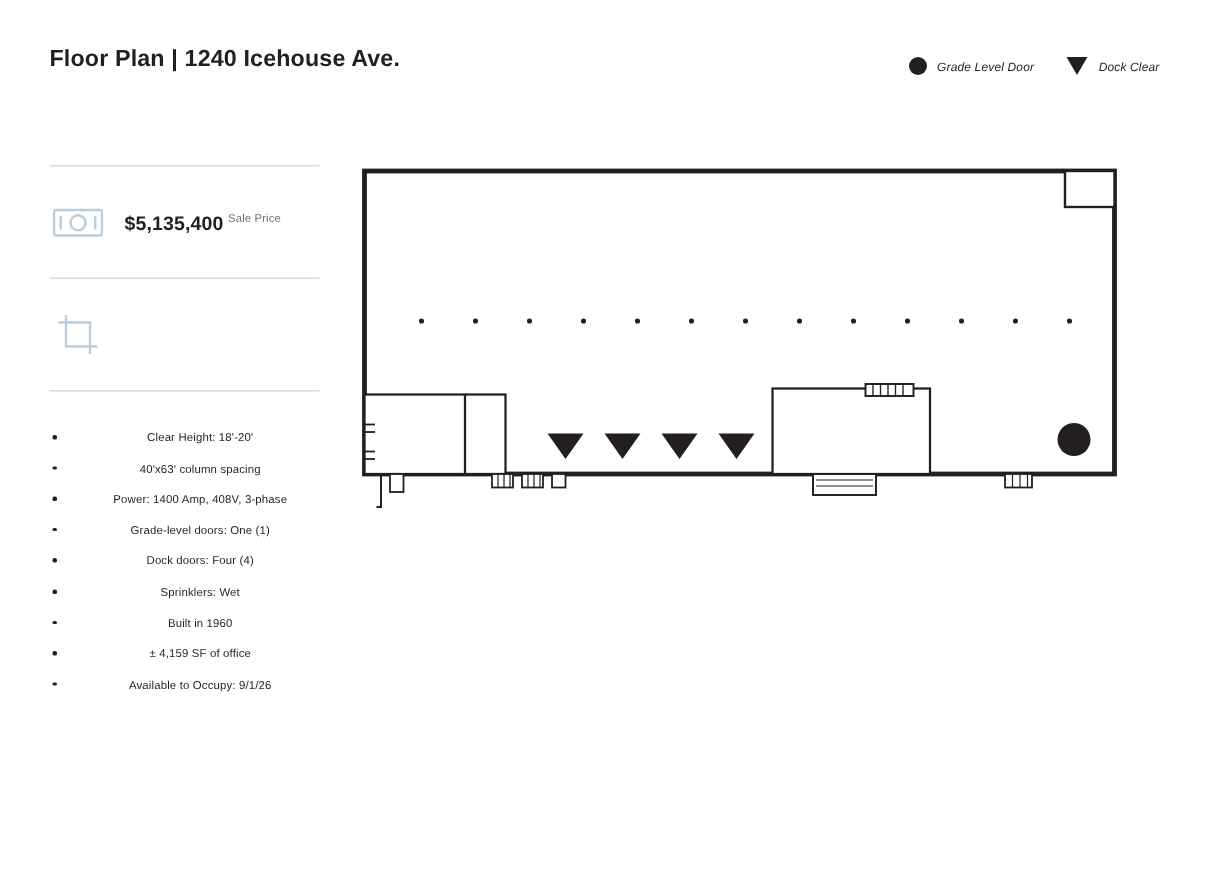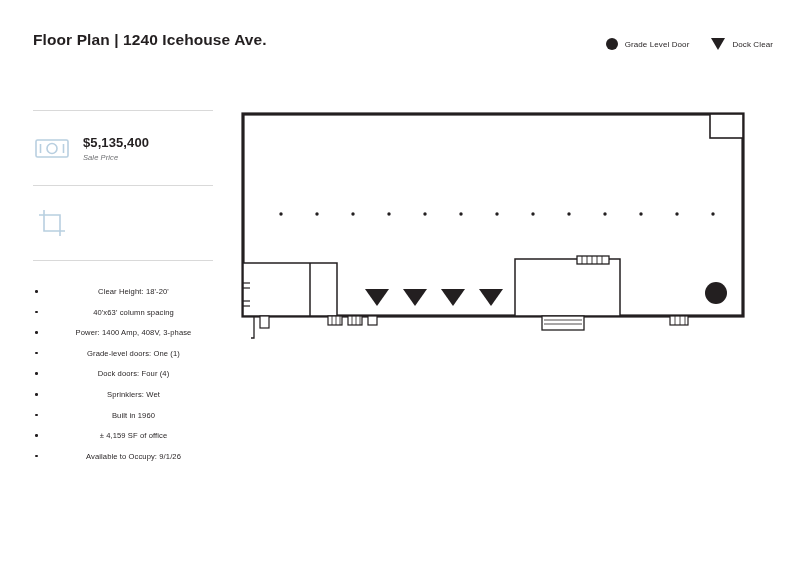--- a/index.html
+++ b/index.html
@@ -44,20 +44,21 @@
   .legend-item {
     display: flex;
     align-items: center;
     gap: 7px;
   }
   .legend-label {
     font-size: 8px;
     color: #231f20;
     letter-spacing: 0.1px;
     white-space: nowrap;
+    font-style: italic;
   }
   .dot-mark {
     width: 12px;
     height: 12px;
     border-radius: 50%;
     background: #231f20;
     display: inline-block;
   }
   .tri-mark {
     width: 0;
@@ -90,34 +91,33 @@
   .stat-icon {
     width: 34px;
     height: 30px;
     flex: 0 0 34px;
     display: flex;
     align-items: center;
     justify-content: center;
   }
   .stat-text {
     display: flex;
-    flex-direction: column;
+    flex-direction: row;
     gap: 3px;
   }
   .stat-value {
     font-size: 13px;
     font-weight: bold;
     color: #231f20;
     letter-spacing: 0.1px;
   }
   .stat-label {
     font-size: 7.5px;
     color: #6d6e71;
     letter-spacing: 0.1px;
-    font-style: italic;
   }
 
   .bullets {
     margin-top: 26px;
     padding: 0;
     list-style: none;
   }
   .bullets li {
     position: relative;
     font-size: 7.6px;

